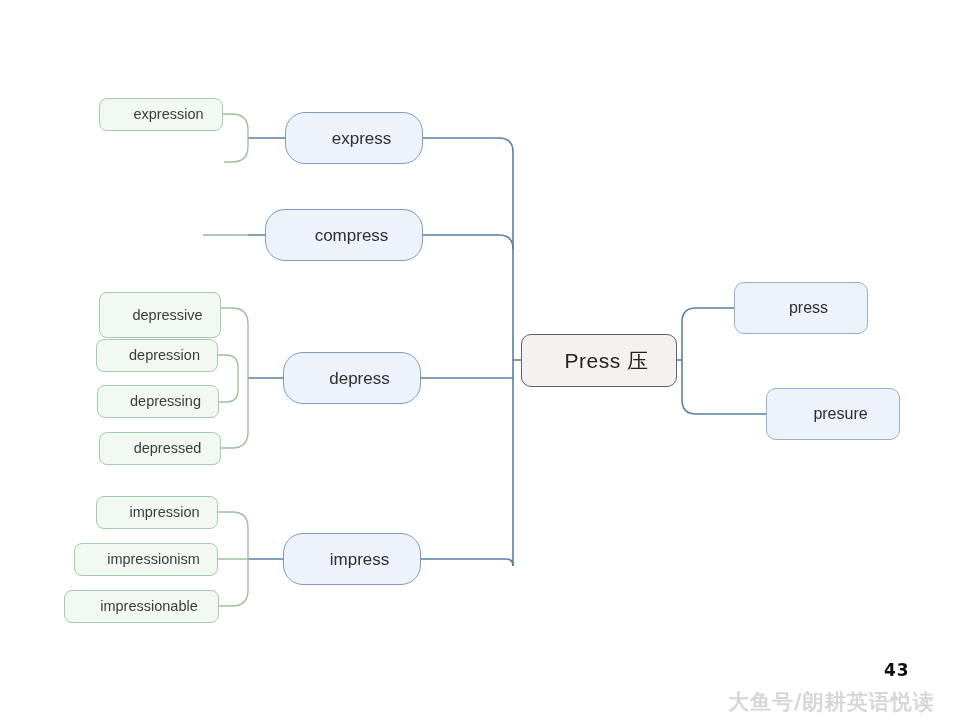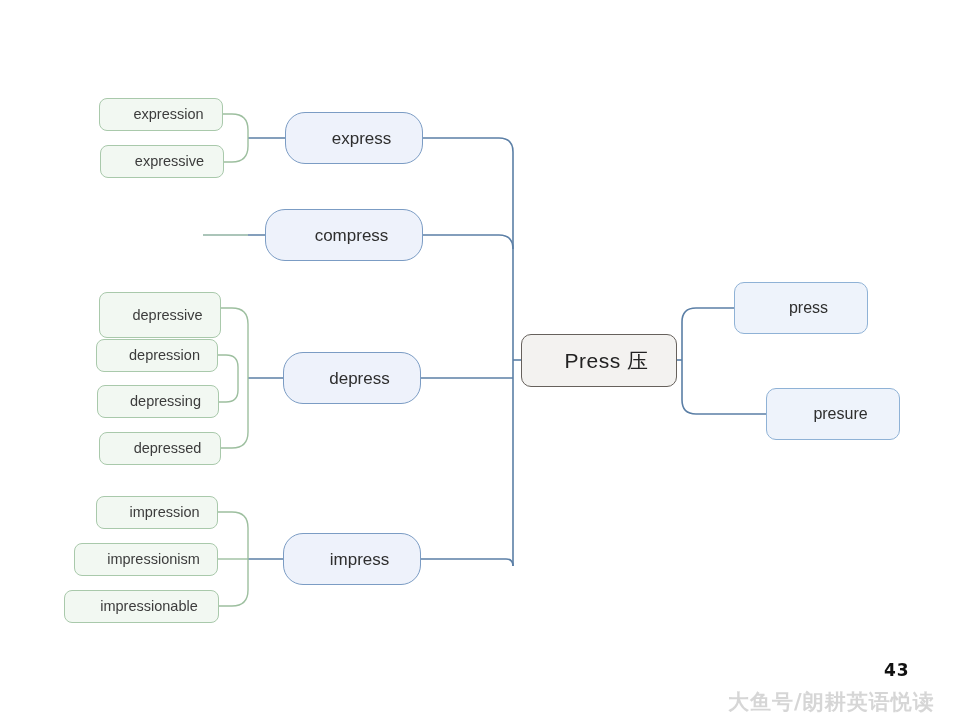--- a/index.html
+++ b/index.html
@@ -141,23 +141,20 @@
   <div class="node node-right" style="left:766px; top:388px; width:134px; height:52px;">
     <span>presure</span>
   </div>
 
   <div class="node node-mid" style="left:285px; top:112px; width:138px; height:52px;">
     <span>express</span>
   </div>
   <div class="node node-leaf" style="left:99px; top:98px; width:124px; height:33px;">
     <span>expression</span>
   </div>
-  <div class="node node-leaf" style="left:100px; top:145px; width:124px; height:33px;">
-    <span>expressive</span>
-  </div>
 
   <div class="node node-mid" style="left:265px; top:209px; width:158px; height:52px;">
     <span>compress</span>
   </div>
 
   <div class="node node-mid" style="left:283px; top:352px; width:138px; height:52px;text-align:center;">
     <span>depress</span>
   </div>
   <div class="node node-leaf" style="left:99px; top:292px; width:122px; height:46px;align-items:center;">
     <span>depressive</span>

